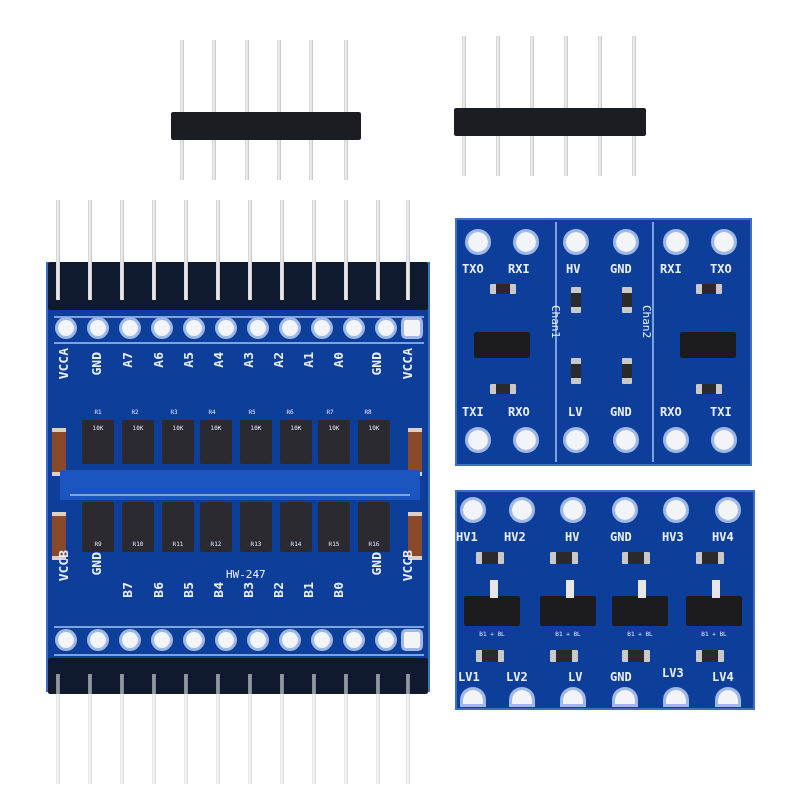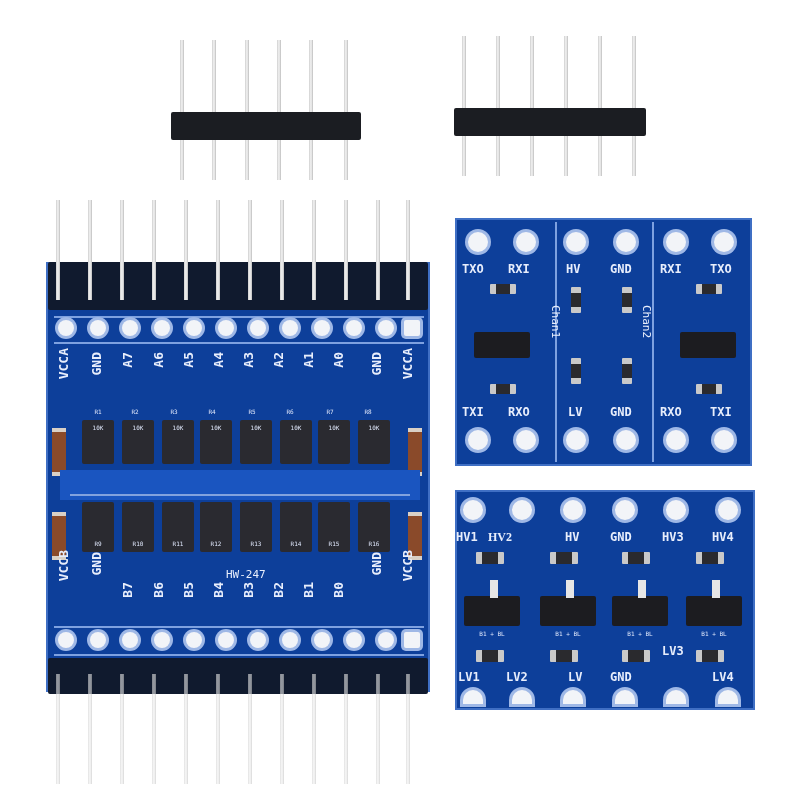--- a/index.html
+++ b/index.html
@@ -260,21 +260,21 @@
 
 <div>
   <div class="board" style="left:455px;top:490px;width:300px;height:220px;"></div>
   <div class="pad" style="left:463px;top:500px;width:20px;height:20px;"></div>
   <div class="pad" style="left:512px;top:500px;width:20px;height:20px;"></div>
   <div class="pad" style="left:563px;top:500px;width:20px;height:20px;"></div>
   <div class="pad" style="left:615px;top:500px;width:20px;height:20px;"></div>
   <div class="pad" style="left:666px;top:500px;width:20px;height:20px;"></div>
   <div class="pad" style="left:718px;top:500px;width:20px;height:20px;"></div>
   <span class="silk" style="left:456px;top:530px;font-size:12px;">HV1</span>
-  <span class="silk" style="left:488px;top:530px;font-size:12px;font-family:Liberation Serif, serif;">HV2</span>
+  <span class="silk" style="left:504px;top:530px;font-size:12px;">HV2</span>
   <span class="silk" style="left:565px;top:530px;font-size:12px;">HV</span>
   <span class="silk" style="left:610px;top:530px;font-size:12px;">GND</span>
   <span class="silk" style="left:662px;top:530px;font-size:12px;">HV3</span>
   <span class="silk" style="left:712px;top:530px;font-size:12px;">HV4</span>
   <div class="res" style="left:476px;top:552px;width:28px;height:12px;"></div>
   <div class="res" style="left:550px;top:552px;width:28px;height:12px;"></div>
   <div class="res" style="left:622px;top:552px;width:28px;height:12px;"></div>
   <div class="res" style="left:696px;top:552px;width:28px;height:12px;"></div>
   <div class="chip" style="left:464px;top:596px;width:56px;height:30px;"></div>
   <div class="chip" style="left:540px;top:596px;width:56px;height:30px;"></div>
@@ -289,21 +289,21 @@
   <span class="tiny" style="left:612px;top:630px;width:56px;">B1 + BL</span>
   <span class="tiny" style="left:686px;top:630px;width:56px;">B1 + BL</span>
   <div class="res" style="left:476px;top:650px;width:28px;height:12px;"></div>
   <div class="res" style="left:550px;top:650px;width:28px;height:12px;"></div>
   <div class="res" style="left:622px;top:650px;width:28px;height:12px;"></div>
   <div class="res" style="left:696px;top:650px;width:28px;height:12px;"></div>
   <span class="silk" style="left:458px;top:670px;font-size:12px;">LV1</span>
   <span class="silk" style="left:506px;top:670px;font-size:12px;">LV2</span>
   <span class="silk" style="left:568px;top:670px;font-size:12px;">LV</span>
   <span class="silk" style="left:610px;top:670px;font-size:12px;">GND</span>
-  <span class="silk" style="left:662px;top:644px;font-size:12px;">LV3</span>
+  <span class="silk" style="left:662px;top:666px;font-size:12px;">LV3</span>
   <span class="silk" style="left:712px;top:670px;font-size:12px;">LV4</span>
   <div class="pad" style="left:463px;top:690px;width:20px;height:14px;border-radius:10px 10px 0 0;"></div>
   <div class="pad" style="left:512px;top:690px;width:20px;height:14px;border-radius:10px 10px 0 0;"></div>
   <div class="pad" style="left:563px;top:690px;width:20px;height:14px;border-radius:10px 10px 0 0;"></div>
   <div class="pad" style="left:615px;top:690px;width:20px;height:14px;border-radius:10px 10px 0 0;"></div>
   <div class="pad" style="left:666px;top:690px;width:20px;height:14px;border-radius:10px 10px 0 0;"></div>
   <div class="pad" style="left:718px;top:690px;width:20px;height:14px;border-radius:10px 10px 0 0;"></div>
 </div>
 
 </body></html>

